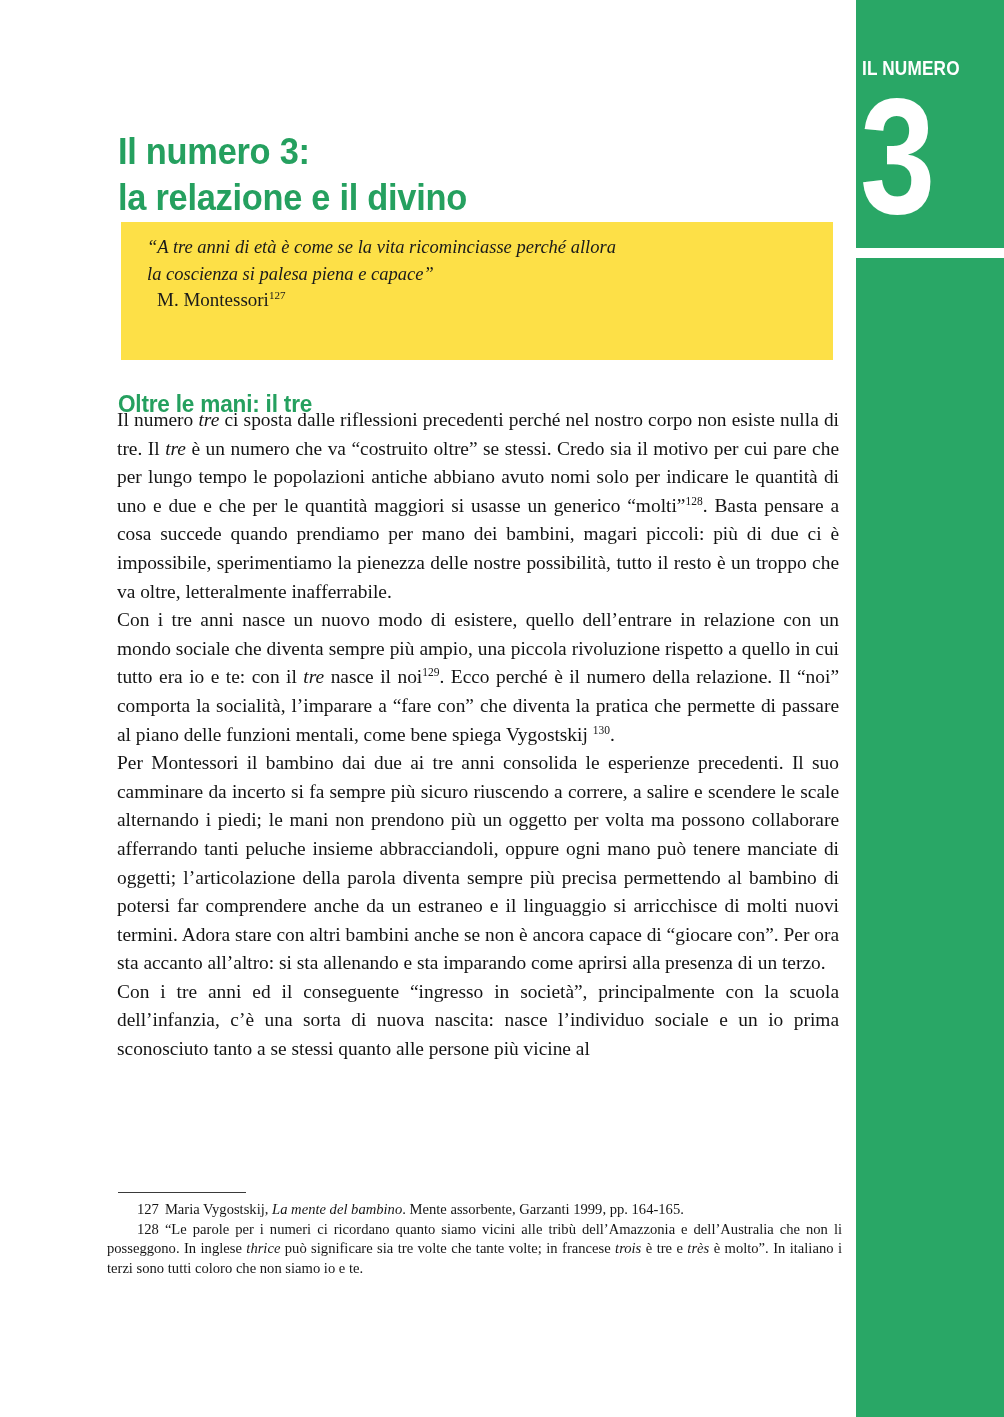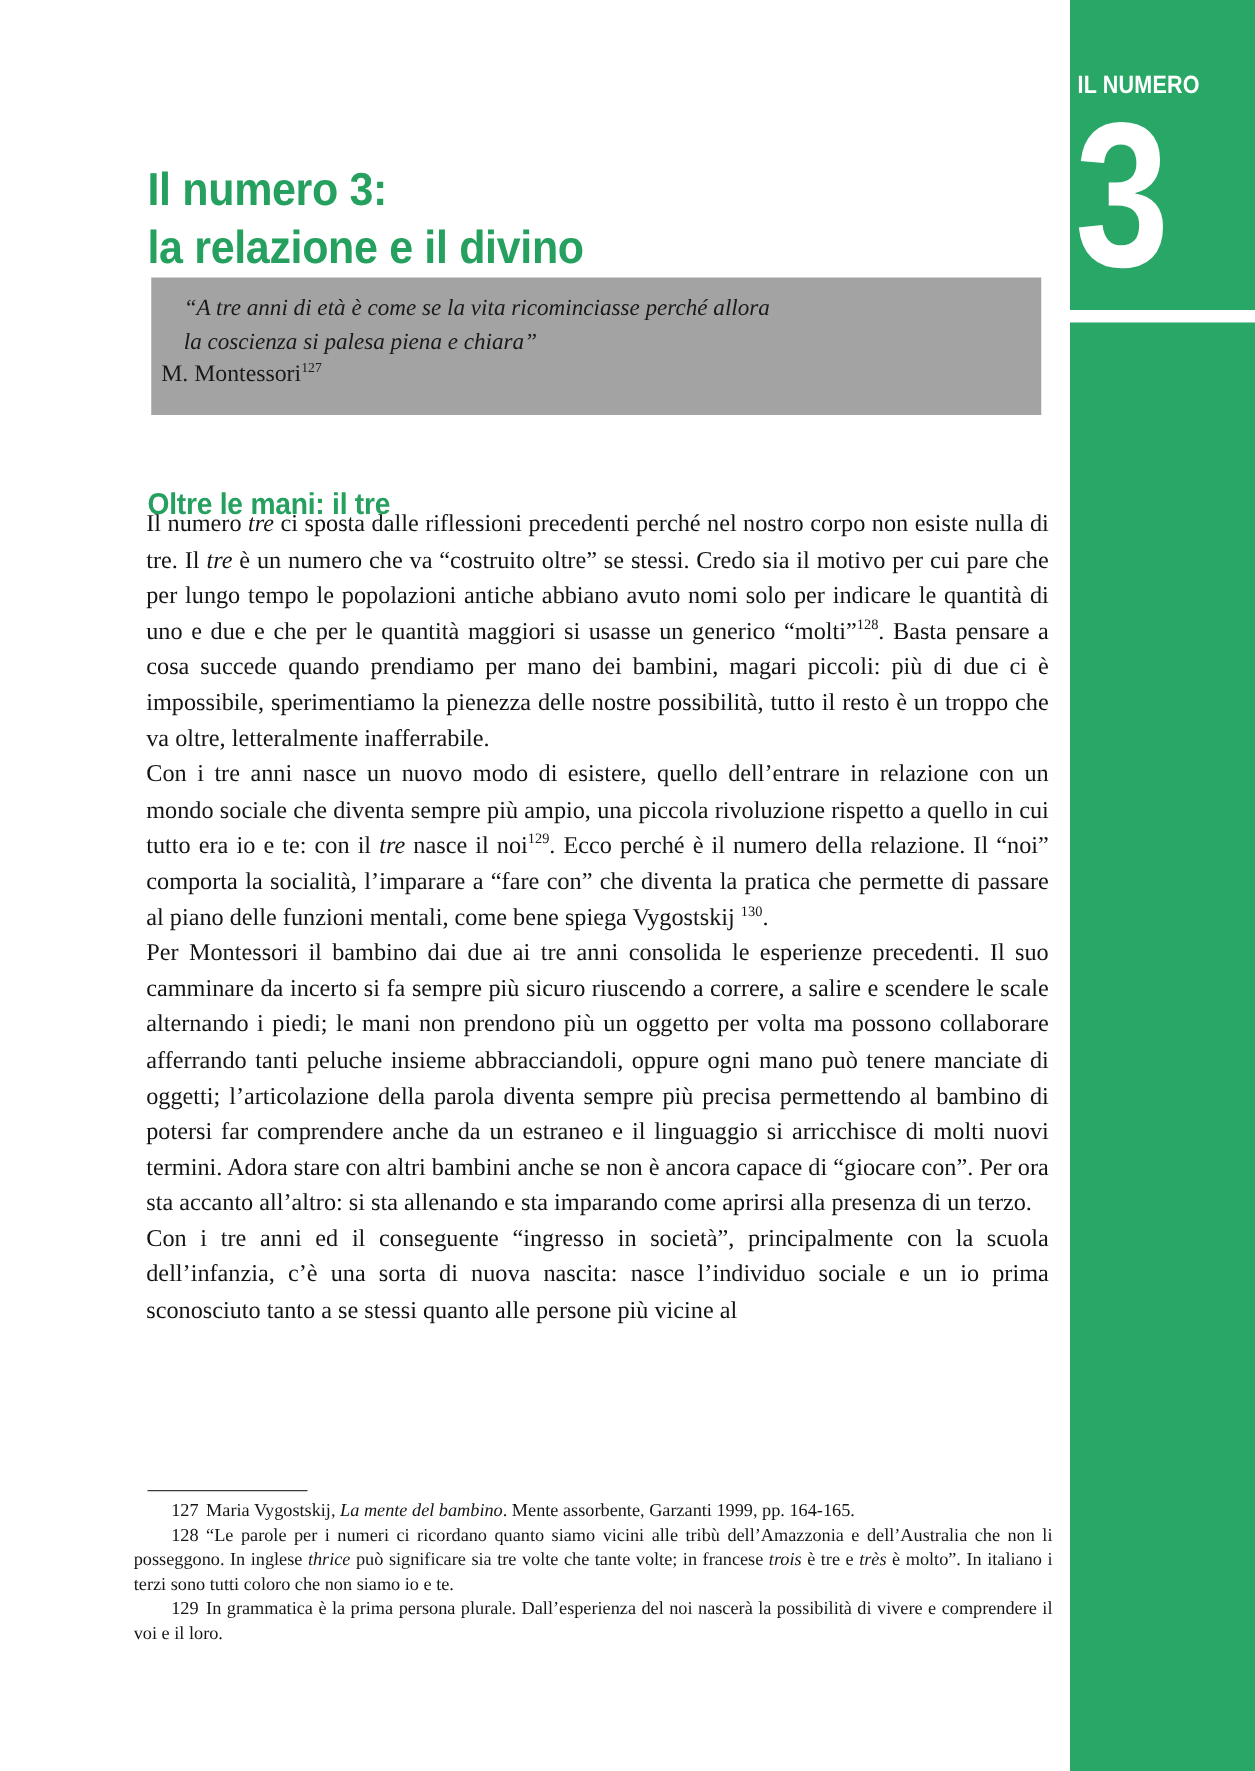--- a/index.html
+++ b/index.html
@@ -82,37 +82,37 @@
     transform-origin: left top;
   }
   .chapter-title .l2 { display: block; }
 
   
   .quote-box {
     position: absolute;
     left: 121px;
     top: 222px;
     width: 712px;
-    height: 110px;
-    background: #a3a3a3;
+    height: 138px;
+    background: #fde047;
   }
   .quote-text {
     position: absolute;
     left: 26px;
     top: 12px;
     width: 660px;
     font-family: "Liberation Serif", serif;
     font-style: italic;
     font-size: 18.5px;
     line-height: 27px;
     color: #1a1a1a;
   }
   .quote-attrib {
     position: absolute;
-    left: 8px;
+    left: 36px;
     top: 66px;
     font-family: "Liberation Serif", serif;
     font-size: 19px;
     line-height: 24px;
     color: #1a1a1a;
     text-align: center;
   }
   .quote-attrib sup {
     font-size: 11px;
     vertical-align: super;
@@ -198,21 +198,21 @@
   <div class="tab-number">3</div>
 
   <h1 class="chapter-title">
     <span class="l1">Il numero 3:</span>
     <span class="l2">la relazione e il divino</span>
   </h1>
 
   <div class="quote-box">
     <div class="quote-text">
       <span>“A tre anni di età è come se la vita ricominciasse perché allora</span><br>
-      <span>la coscienza si palesa piena e chiara”</span>
+      <span>la coscienza si palesa piena e capace”</span>
     </div>
     <div class="quote-attrib"><span>M. Montessori</span><sup>127</sup></div>
   </div>
 
   <h2 class="section-heading">Oltre le mani: il tre</h2>
 
   <div class="body-copy">
     <p><span>Il numero </span><i>tre</i><span> ci sposta dalle riflessioni precedenti perché nel nostro corpo non esiste nulla di tre. Il </span><i>tre</i><span> è un numero che va “costruito oltre” se stessi. Credo sia il motivo per cui pare che per lungo tempo le popolazioni antiche abbiano avuto nomi solo per indicare le quantità di uno e due e che per le quantità maggiori si usasse un generico “molti”</span><sup>128</sup><span>. Basta pensare a cosa succede quando prendiamo per mano dei bambini, magari piccoli: più di due ci è impossibile, sperimentiamo la pienezza delle nostre possibilità, tutto il resto è un troppo che va oltre, letteralmente inafferrabile.</span></p>
 
     <p><span>Con i tre anni nasce un nuovo modo di esistere, quello dell’entrare in relazione con un mondo sociale che diventa sempre più ampio, una piccola rivoluzione rispetto a quello in cui tutto era io e te: con il </span><i>tre</i><span> nasce il noi</span><sup>129</sup><span>. Ecco perché è il numero della relazione. Il “noi” comporta la socialità, l’imparare a “fare con” che diventa la pratica che permette di passare al piano delle funzioni mentali, come bene spiega Vygostskij </span><sup>130</sup><span>.</span></p>
@@ -222,17 +222,16 @@
     <p>Con i tre anni ed il conseguente “ingresso in società”, principalmente con la scuola dell’infanzia, c’è una sorta di nuova nascita: nasce l’individuo sociale e un io prima sconosciuto tanto a se stessi quanto alle persone più vicine al</p>
   </div>
 
   <div class="footnote-rule"></div>
 
   <div class="footnotes">
     <p><span class="num">127</span><span>Maria Vygostskij, </span><i>La mente del bambino</i><span>. Mente assorbente, Garzanti 1999, pp. 164-165.</span></p>
 
     <p><span class="num">128</span><span>“Le parole per i numeri ci ricordano quanto siamo vicini alle tribù dell’Amazzonia e dell’Australia che non li posseggono. In inglese </span><i>thrice</i><span> può significare sia tre volte che tante volte; in francese </span><i>trois</i><span> è tre e </span><i>très</i><span> è molto”. In italiano i terzi sono tutti coloro che non siamo io e te.</span></p>
 
-    <p><span class="num">129</span><span>In grammatica è la prima persona plurale. Dall’esperienza del noi nascerà la possibilità di vivere e comprendere il voi e il loro.</span></p>
 
   </div>
 
 </div>
 
 </body></html>

